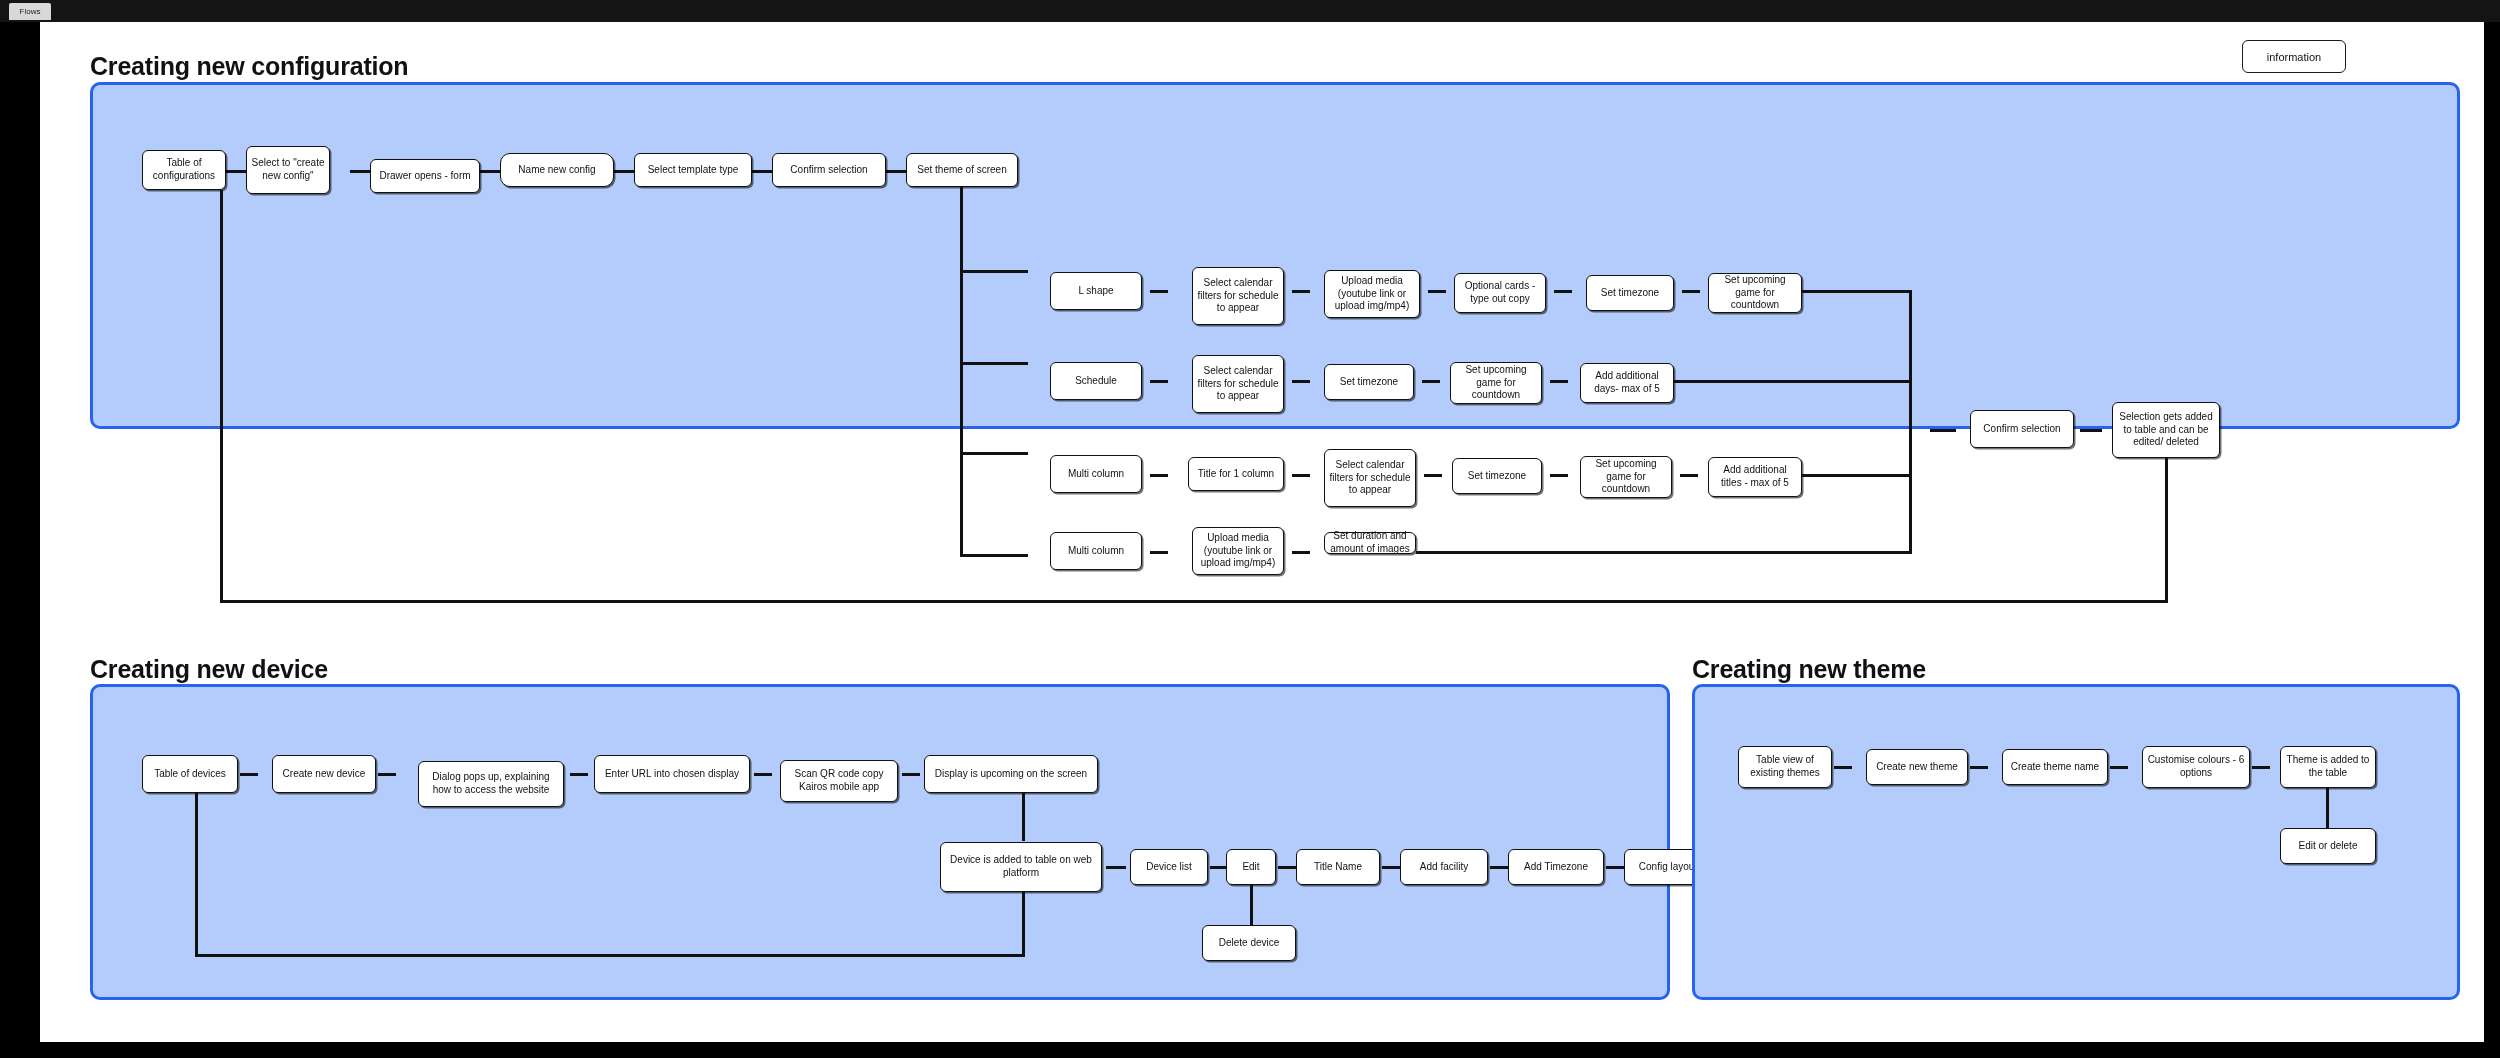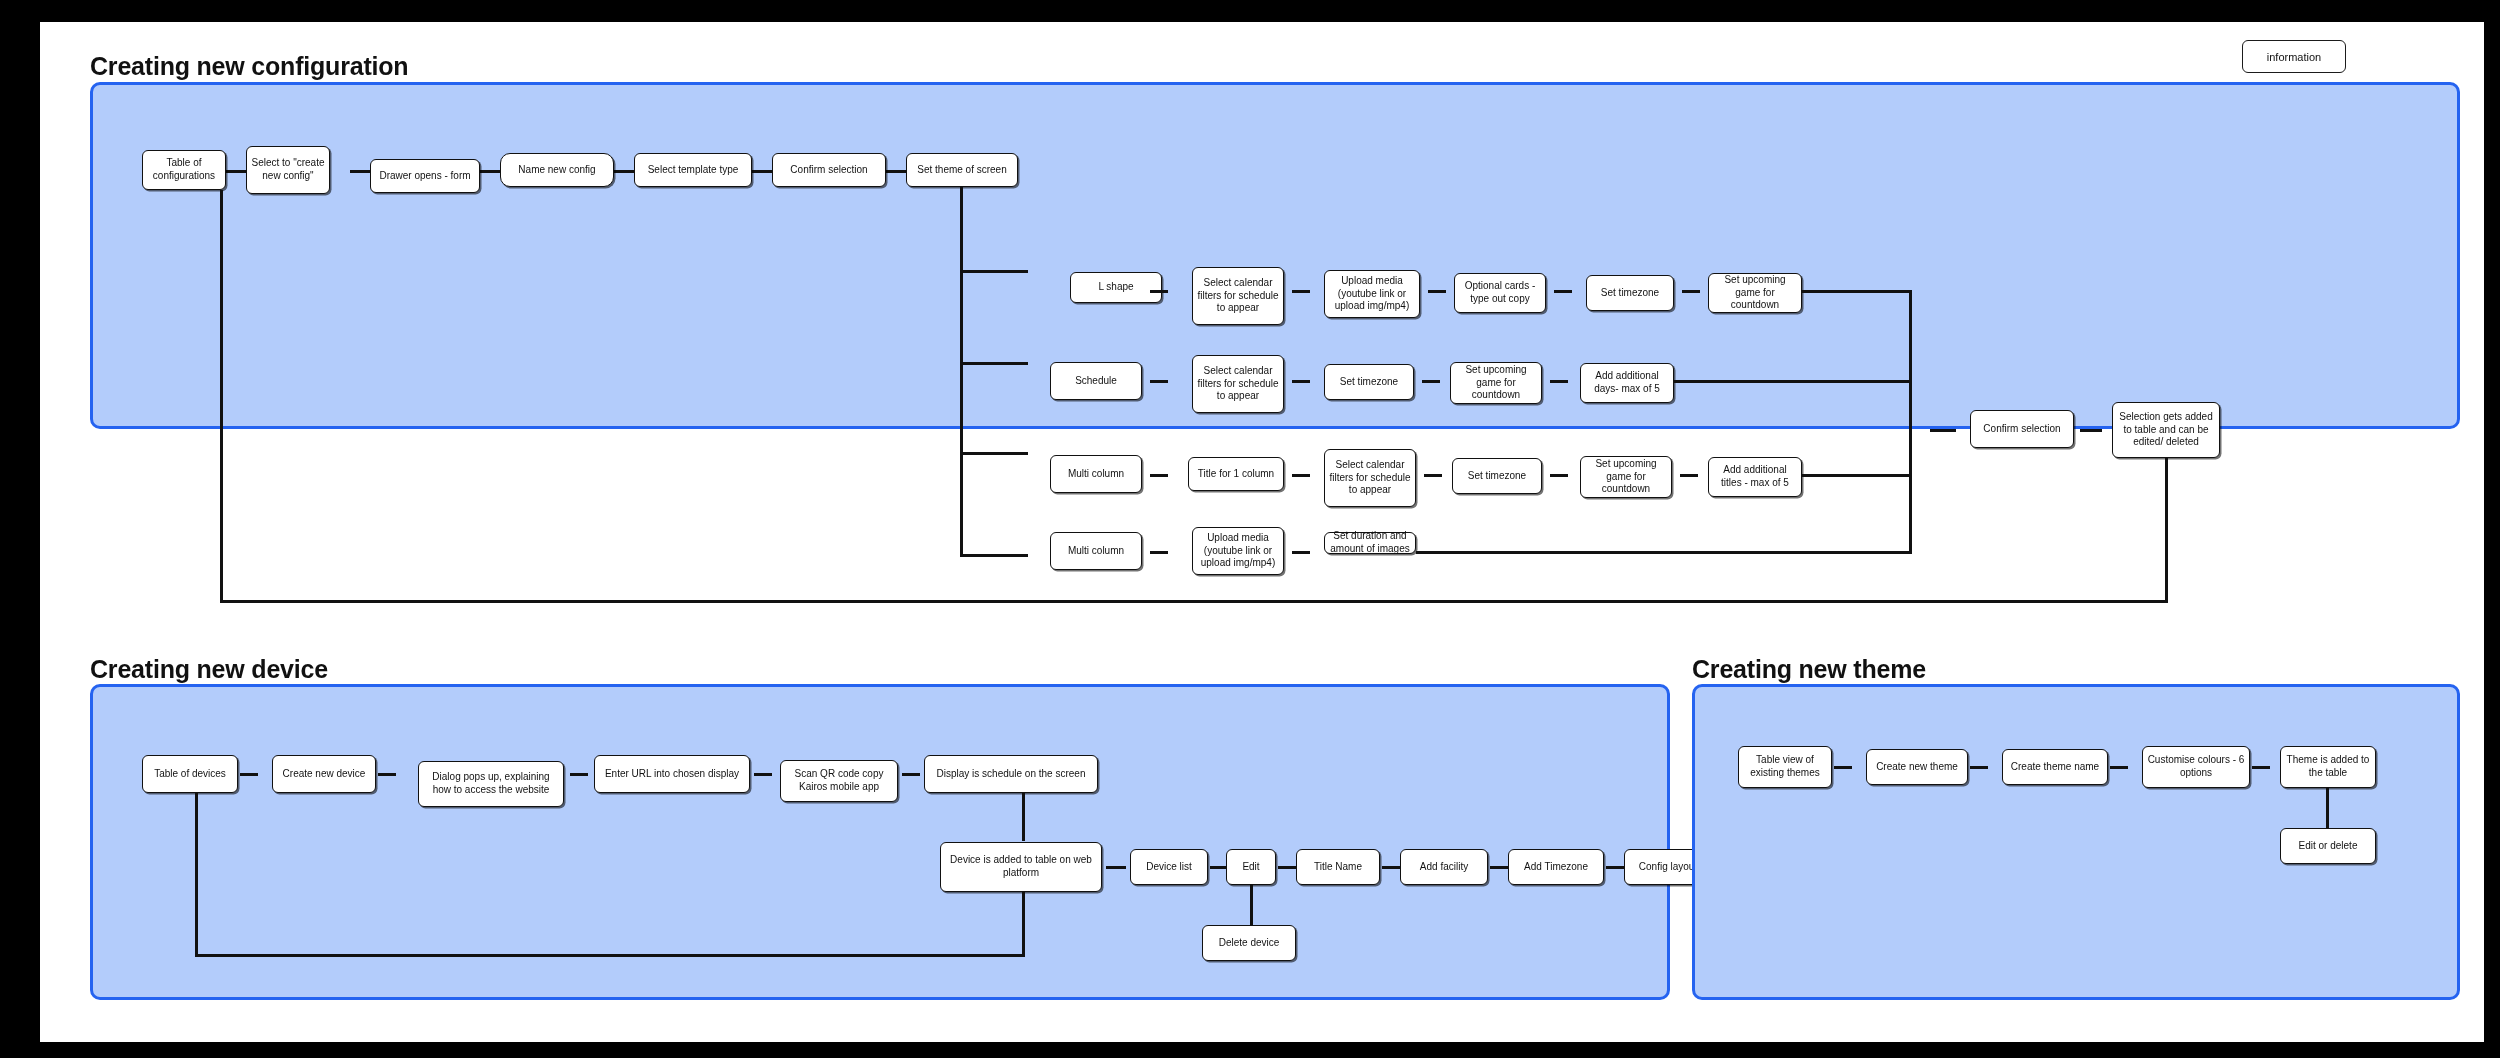--- a/index.html
+++ b/index.html
@@ -100,20 +100,23 @@
     position: absolute;
     width: 3px;
     background: #111111;
   }
 </style>
 </head>
 <body>
 
 <div id="app-window">
 
+  <div id="tab-bar">
+    <div id="tab-flows">Flows</div>
+  </div>
 
   <div id="canvas">
 
     <div id="information-button" style="left:2202px; top:18px; width:104px; height:33px;">information</div>
 
     <div class="section-title" style="left:50px; top:30px;">Creating new configuration</div>
 
     <div class="panel" style="left:50px; top:60px; width:2370px; height:347px;"></div>
 
     <div class="conn-h" style="left:186px; top:148px; width:20px;"></div>
@@ -144,21 +147,21 @@
     <div class="node" style="left:866px; top:131px; width:112px; height:34px;">
       <span>Set theme of screen</span>
     </div>
 
     <div class="conn-v" style="left:920px; top:165px; height:370px;"></div>
     <div class="conn-h" style="left:920px; top:248px; width:68px;"></div>
     <div class="conn-h" style="left:920px; top:340px; width:68px;"></div>
     <div class="conn-h" style="left:920px; top:430px; width:68px;"></div>
     <div class="conn-h" style="left:920px; top:532px; width:68px;"></div>
 
-    <div class="node" style="left:1010px; top:250px; width:92px; height:31px;margin-left:20px;">
+    <div class="node" style="left:1010px; top:250px; width:92px; height:38px;">
       <span>L shape</span>
     </div>
     <div class="conn-h" style="left:1110px; top:268px; width:18px;"></div>
     <div class="node" style="left:1152px; top:245px; width:92px; height:58px;">
       <span>Select calendar filters for schedule to appear</span>
     </div>
     <div class="conn-h" style="left:1252px; top:268px; width:18px;"></div>
     <div class="node" style="left:1284px; top:248px; width:96px; height:48px;">
       <span>Upload media (youtube link or upload img/mp4)</span>
     </div>
@@ -268,21 +271,21 @@
     <div class="conn-h" style="left:530px; top:751px; width:18px;"></div>
     <div class="node" style="left:554px; top:733px; width:156px; height:38px;">
       <span>Enter URL into chosen display</span>
     </div>
     <div class="conn-h" style="left:714px; top:751px; width:18px;"></div>
     <div class="node" style="left:740px; top:738px; width:118px; height:42px;">
       <span>Scan QR code copy Kairos mobile app</span>
     </div>
     <div class="conn-h" style="left:862px; top:751px; width:18px;"></div>
     <div class="node" style="left:884px; top:733px; width:174px; height:38px;">
-      <span>Display is schedule on the screen</span>
+      <span>Display is upcoming on the screen</span>
     </div>
 
     <div class="conn-v" style="left:982px; top:771px; height:48px;"></div>
 
     <div class="node" style="left:900px; top:820px; width:162px; height:50px;">
       <span>Device is added to table on web platform</span>
     </div>
     <div class="conn-h" style="left:1066px; top:844px; width:20px;"></div>
     <div class="node" style="left:1090px; top:827px; width:78px; height:36px;">
       <span>Device list</span>

